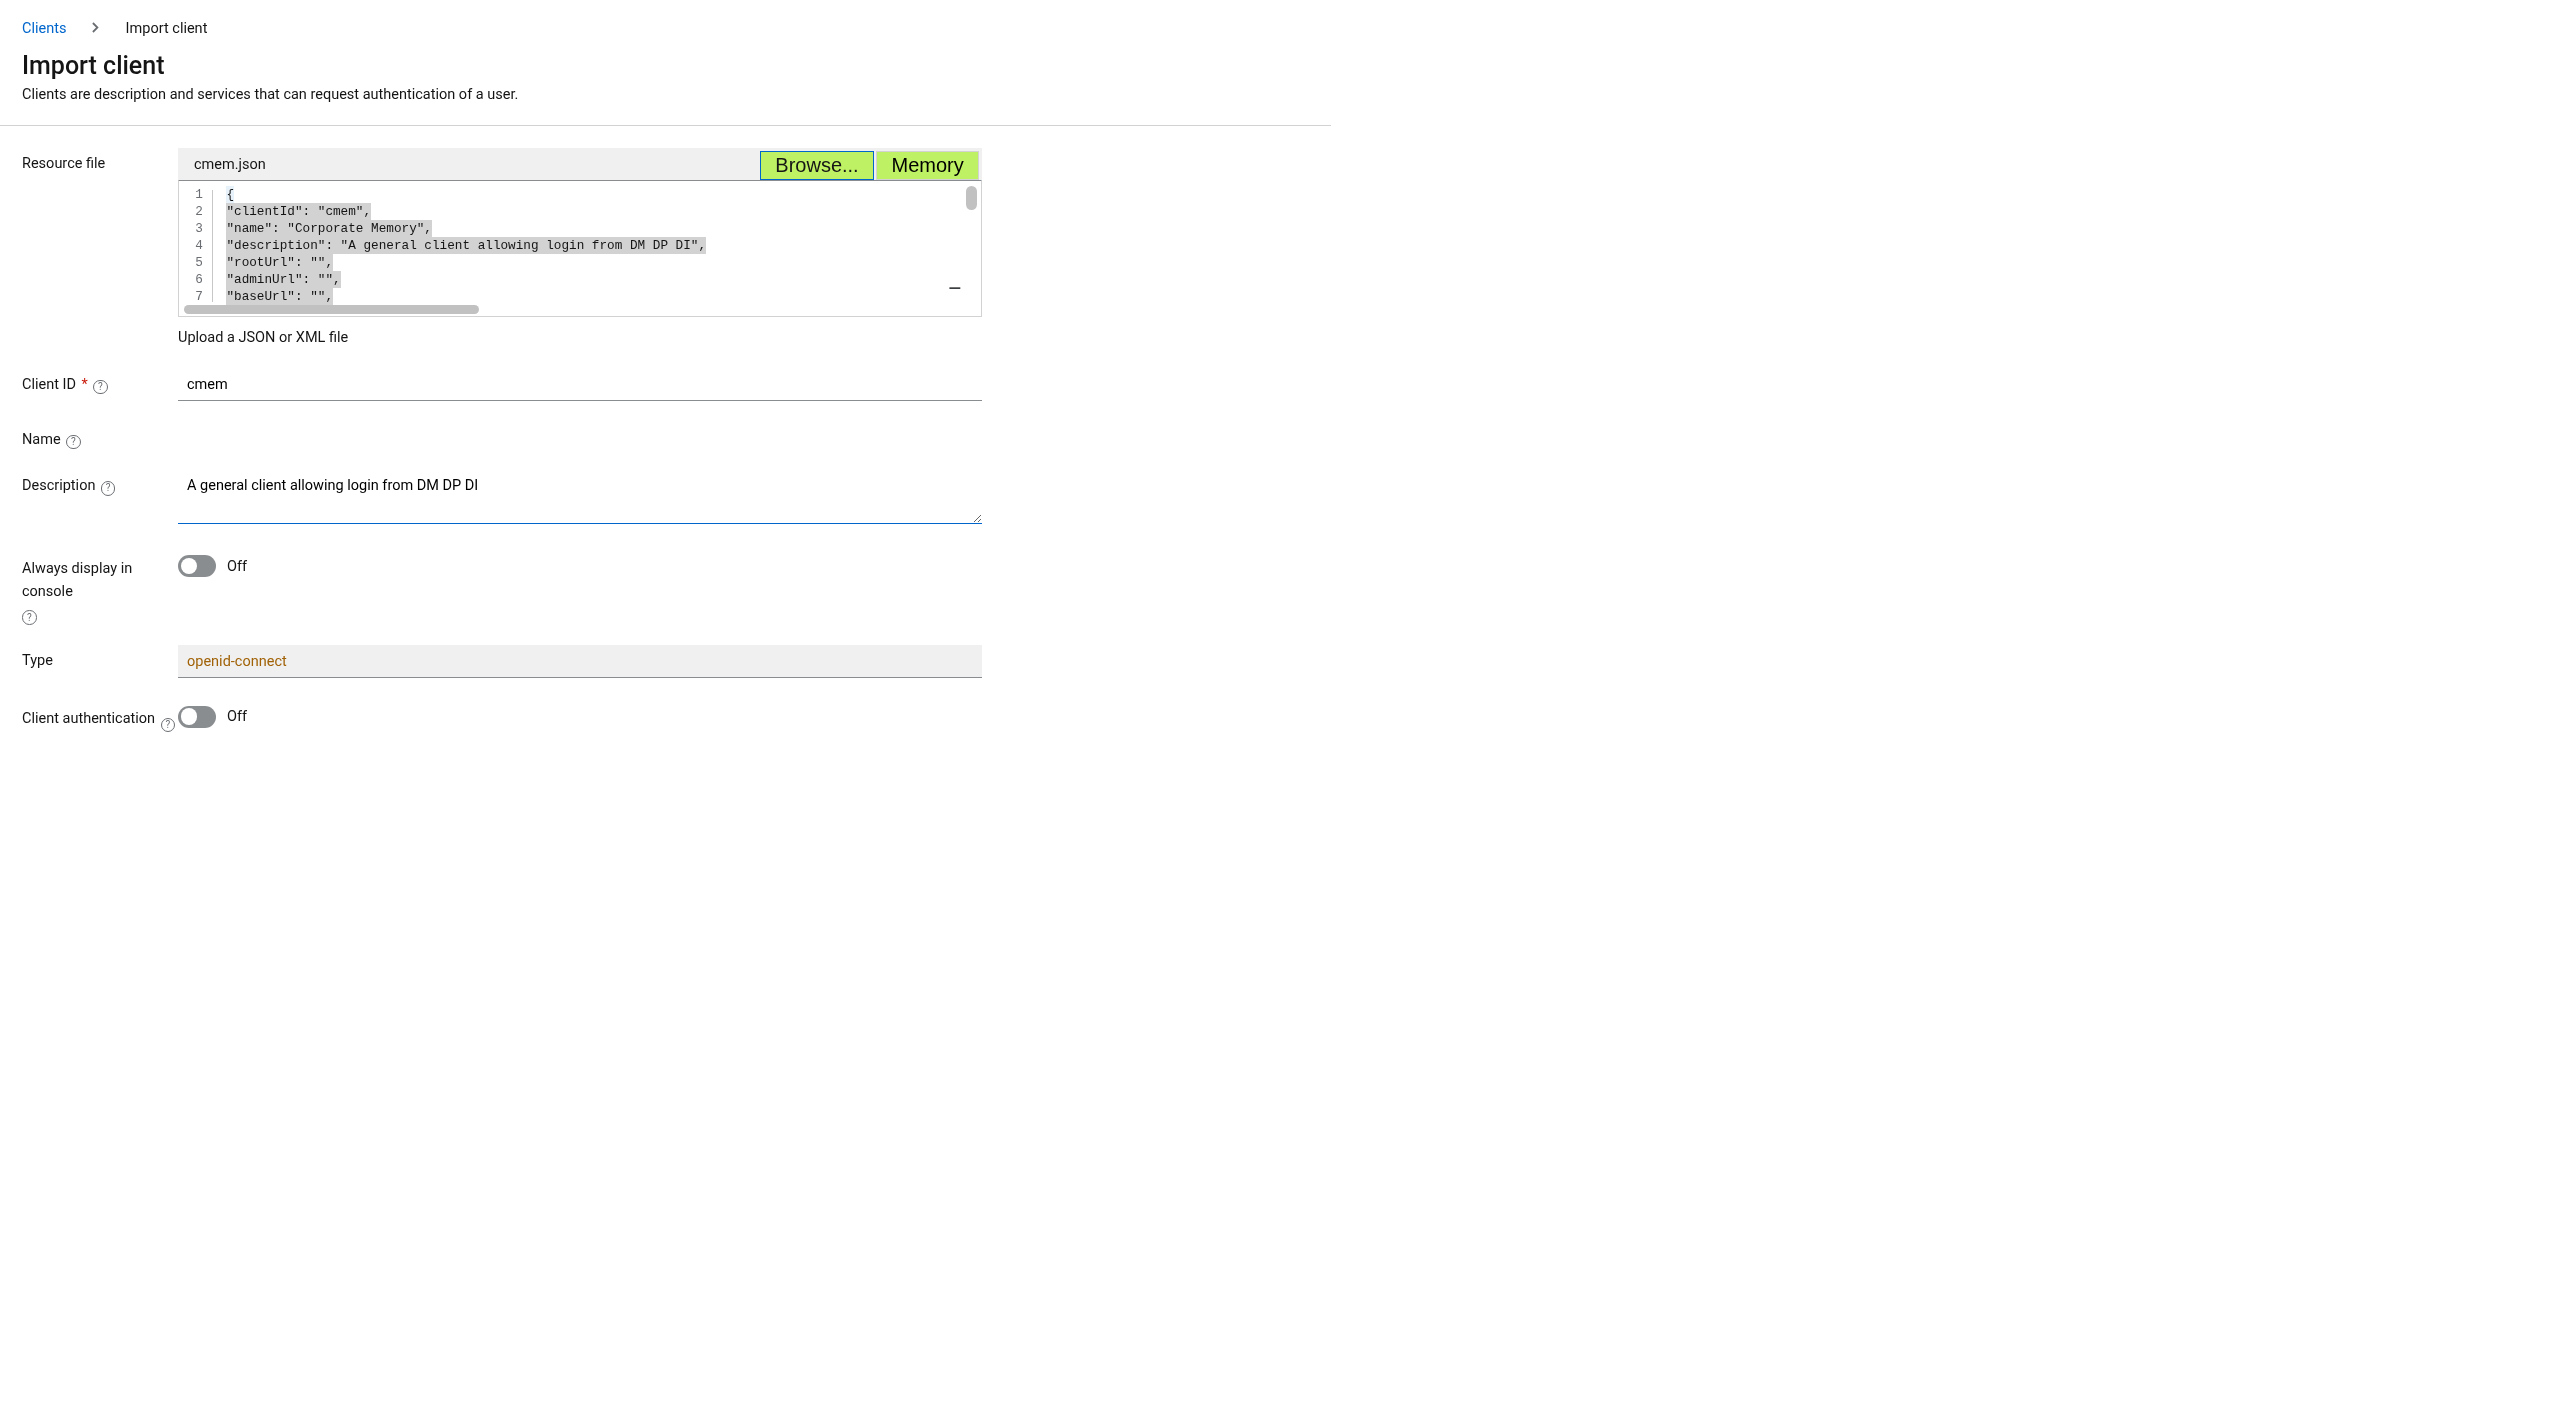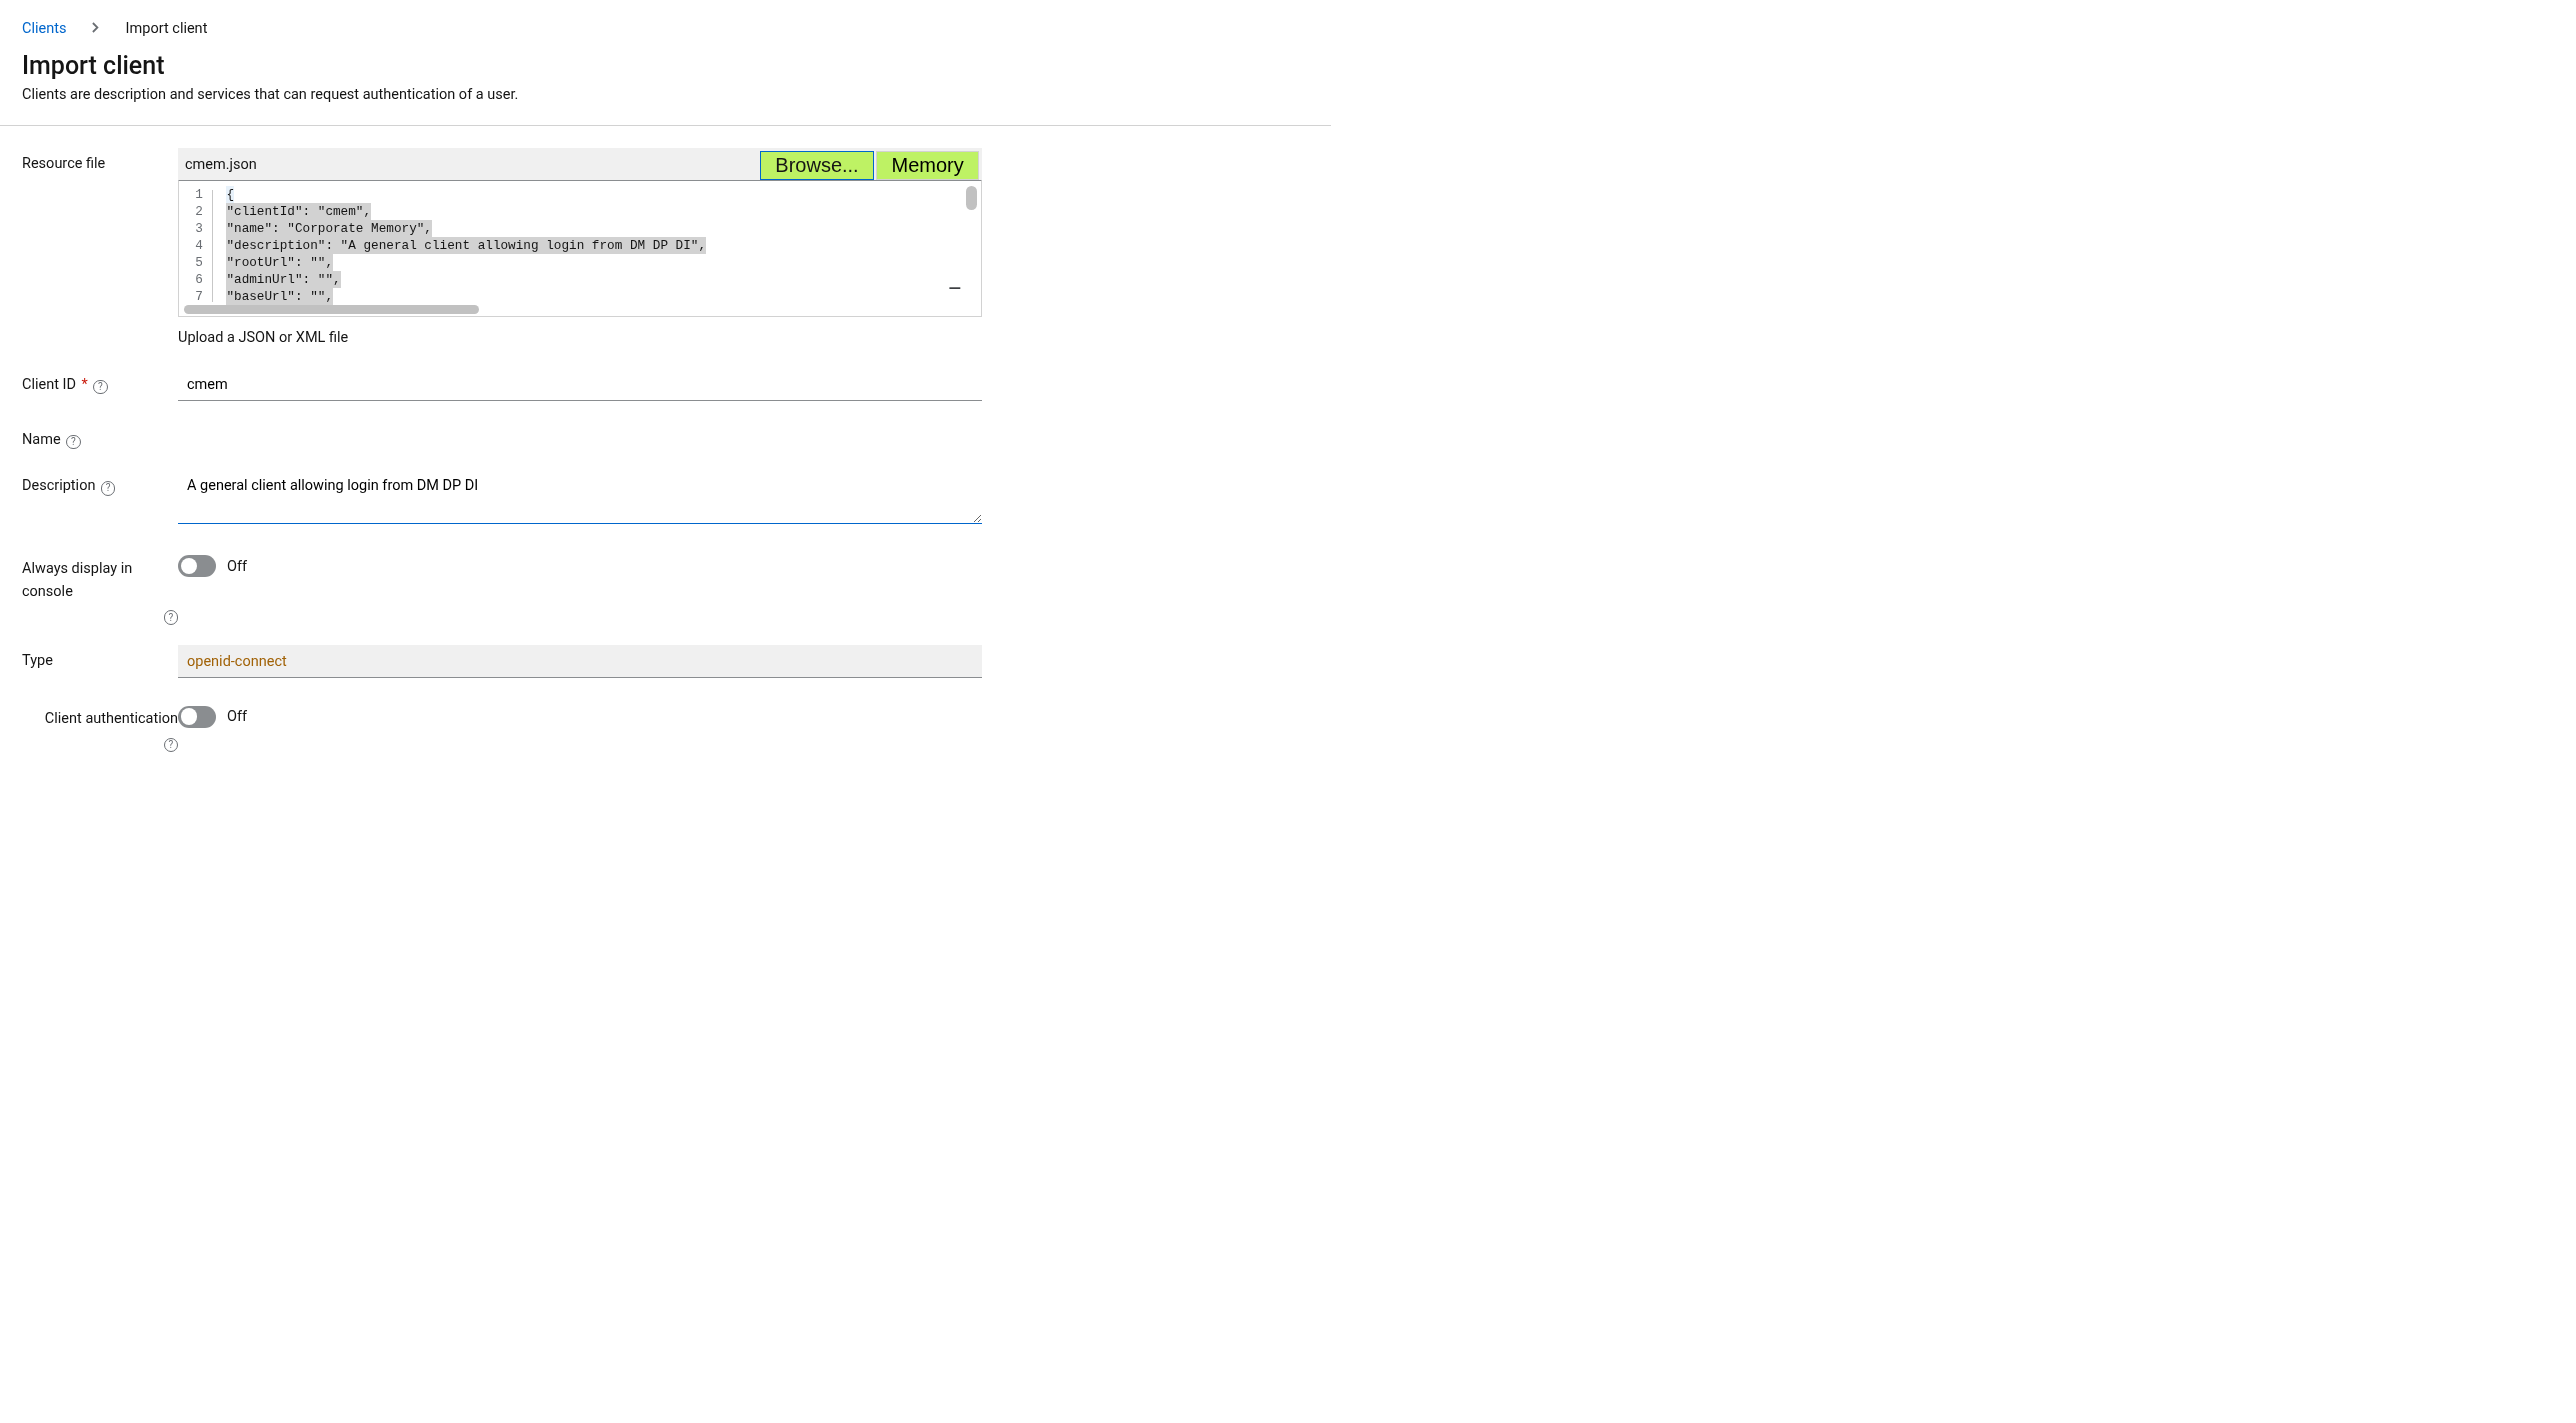--- a/index.html
+++ b/index.html
@@ -28,40 +28,40 @@
   .header p { margin: 0; font-size: 14.5px; color: #151515; }
 
   .form { padding: 22px 22px 54px 22px; }
   .form-row { display: flex; align-items: flex-start; margin-bottom: 22px; }
   .label-col {
     flex: 0 0 156px;
     padding-top: 7.2px;
     font-size: 14.5px;
     display: flex; align-items: flex-end; gap: 5.4px; flex-wrap: wrap;
   }
-  .label-col.wrap2 { line-height: 1.6; flex-direction: column; }
+  .label-col.wrap2 { line-height: 1.6; }
   .label-col .req { color: #c9190b; }
   .field-col { flex: 1 1 auto; max-width: 804px; }
 
   .help-icon {
     width: 14.5px; height: 14.5px; border: 0.9px solid #6a6e73; border-radius: 50%;
     display: inline-flex; align-items: center; justify-content: center;
     font-size: 10px; color: #6a6e73; line-height: 1;
     position: relative; top: 1.8px;
   }
 
   .file-bar {
     display: flex; align-items: stretch;
     background: #f0f0f0;
     border: 0.9px solid #f0f0f0;
     border-bottom: 0.9px solid #8a8d90;
     height: 33px;
   }
   .file-name {
-    flex: 1; padding: 0 6px; display: flex; align-items: center;
+    flex: 1; padding: 0 15px; display: flex; align-items: center;
     font-size: 14.5px; color: #151515;
   }
   .btn {
     background: #bef264; border: 0.9px solid #d2d2d2; padding: 0 14.5px;
     font-size: 20px; cursor: pointer; display: inline-flex; align-items: center;
     height: 29px;
   }
   .file-bar .btn { height: 29px; margin: 1.8px 1.8px 1.8px 0; }
   .file-bar .btn.browse { border: 1.8px solid #0066cc; color: #151515; }
   .file-bar .btn.clear { border: 0.9px solid #d2d2d2; }

